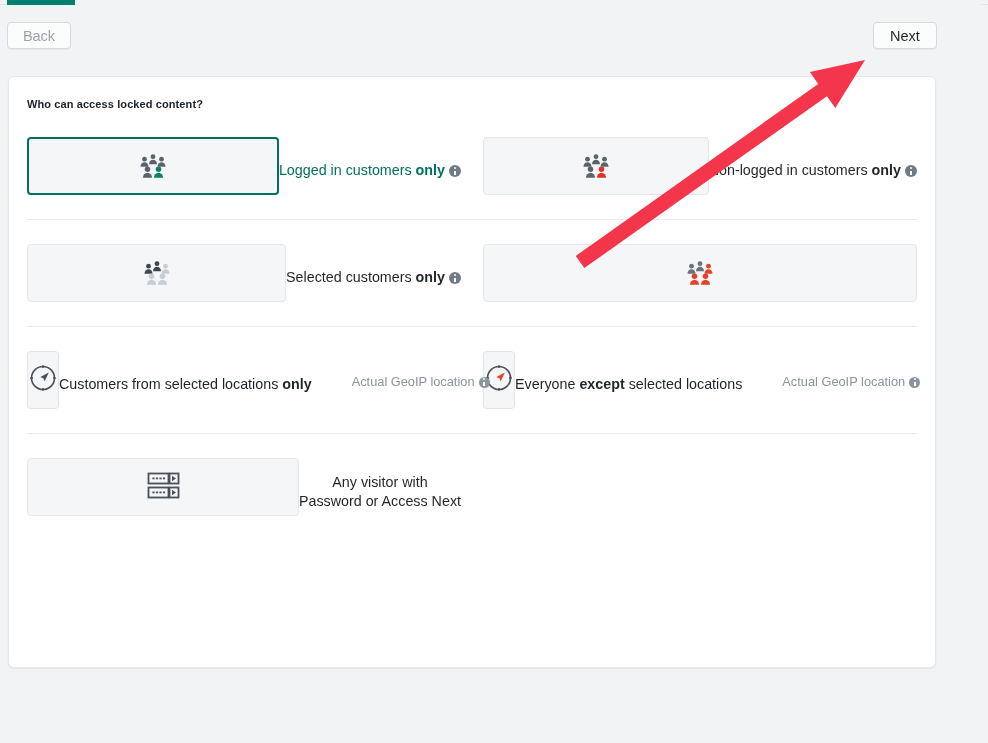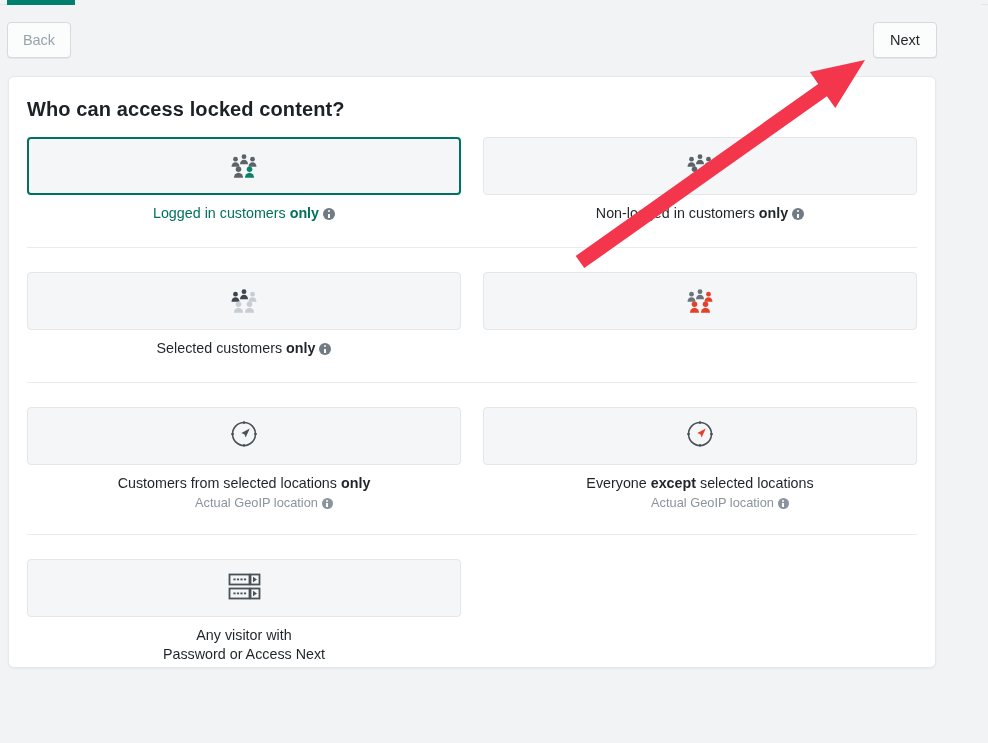--- a/index.html
+++ b/index.html
@@ -40,21 +40,21 @@
   
   .btn {
     position: absolute;
     display: flex;
     align-items: center;
     justify-content: center;
     background: #fbfcfc;
     border: 1px solid #d6dadd;
     border-radius: 4px;
     font-size: 14.5px;
-    height: 36px;
+    height: 27px;
     cursor: pointer;
     box-shadow: 0 1px 0 rgba(22,29,37,0.05);
   }
   #back-button {
     left: 7px; top: 22px;
     width: 64px;
     color: #9aa3ab;
   }
   #next-button {
     left: 873px; top: 22px;
@@ -69,21 +69,21 @@
     left: 8px; top: 76px;
     width: 928px; height: 592px;
     background: #ffffff;
     border: 1px solid #e6e9eb;
     border-radius: 6px;
     box-shadow: 0 1px 2px rgba(22,29,37,0.05);
   }
   .panel-title {
     position: absolute;
     left: 18px; top: 21px;
-    font-size: 20px;
+    font-size: 11px;
     font-weight: bold;
     color: #1b2126;
     letter-spacing: 0.1px;
   }
 
   
   .grid {
     position: absolute;
     left: 18px; top: 60px;
     width: 890px;
@@ -94,21 +94,21 @@
     gap: 22px;
   }
   .row-divider {
     height: 1px;
     background: #e9ecee;
     margin: 0 0 0 0;
   }
   .opt {
     width: 434px;
     display: flex;
-    flex-direction: column;
+    flex-direction: row;
     align-items: center;
   }
   .opt-tile {
     width: 434px;
     height: 58px;
     background: #f4f6f7;
     border: 1px solid #e3e7e9;
     border-radius: 4px;
     display: flex;
     align-items: center;

